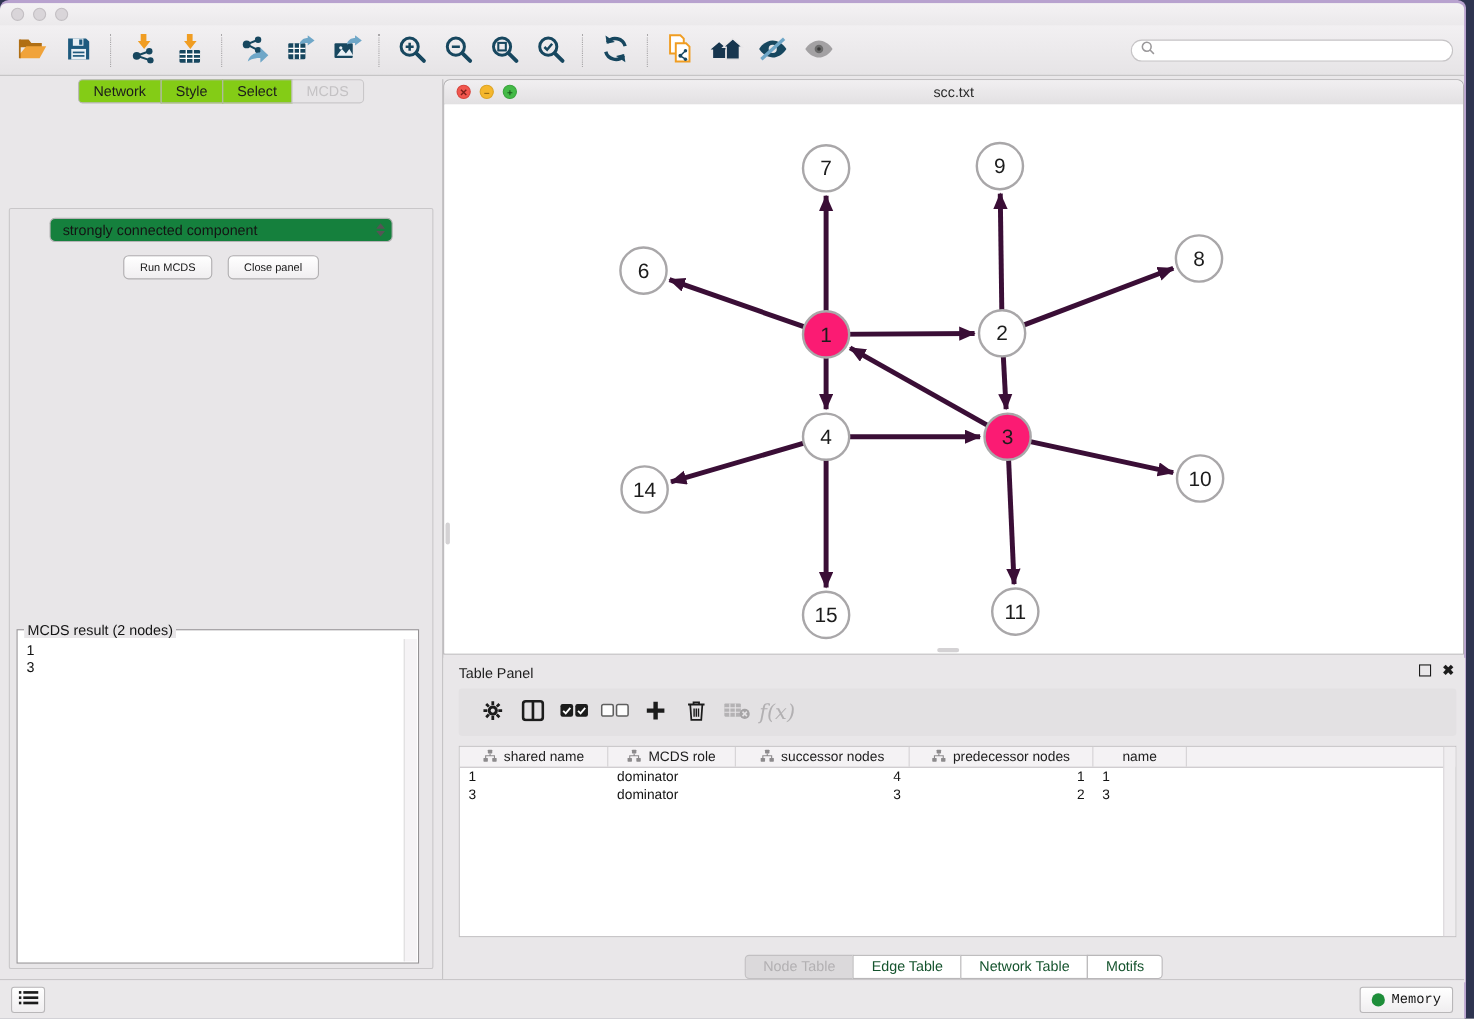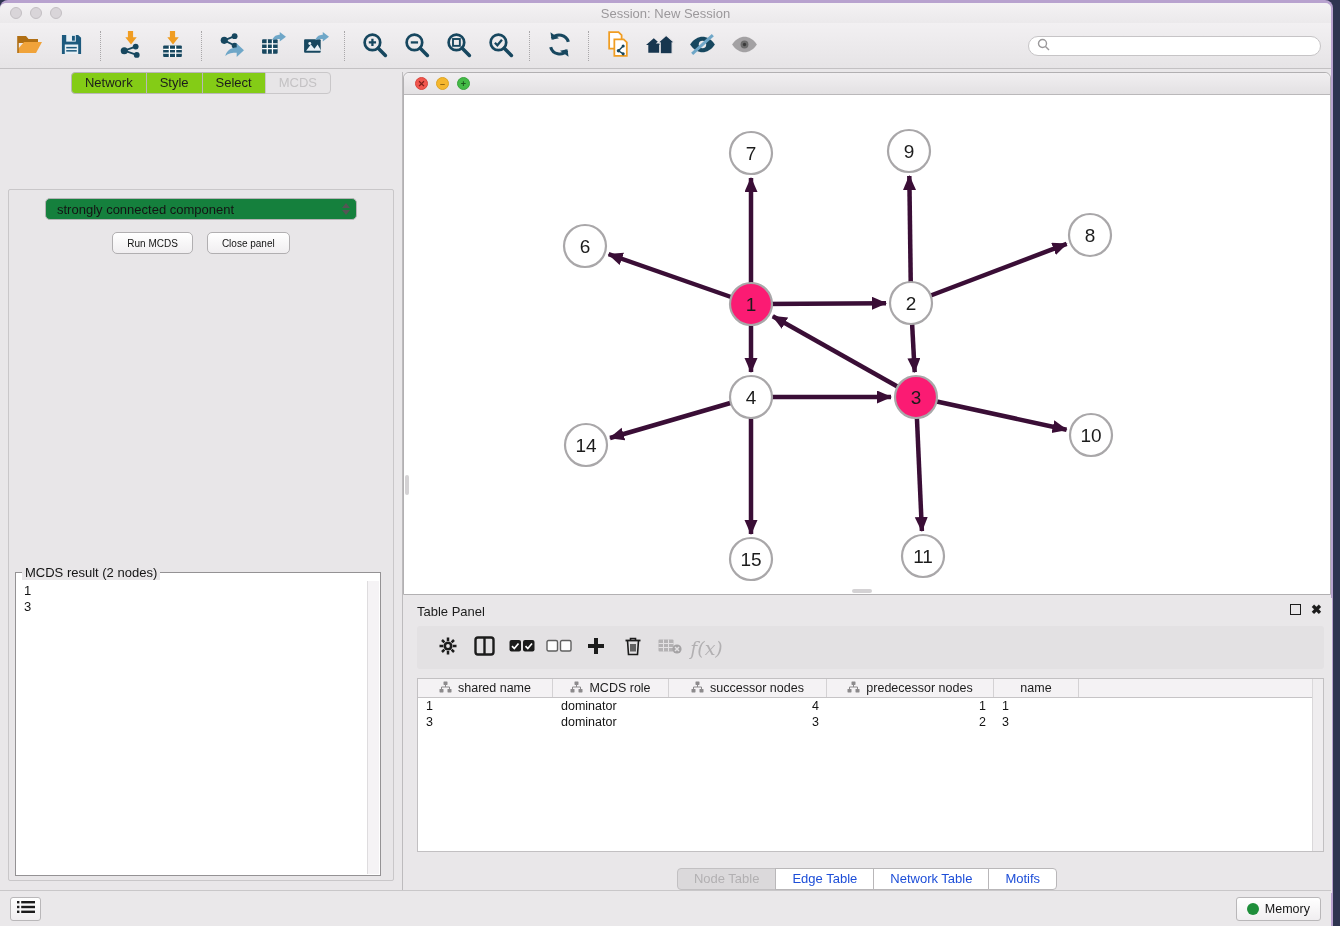--- a/index.html
+++ b/index.html
@@ -79,41 +79,40 @@
   .tp-btn { height:34px; min-width:37px; border:none; background:transparent; display:flex; align-items:center; justify-content:center; }
   .tp-btn .fx { font-family:"DejaVu Serif", serif; font-style:italic; font-size:19px; color:#b2b0b2; }
   .table-area { position:relative; margin:9px 8px 0 14px; height:174px; background:#fff; border:1px solid #c2c0c2; }
   .thead { display:flex; height:19px; background:#f4f2f4; border-bottom:1px solid #c6c4c6; }
   .th { display:flex; align-items:center; justify-content:center; gap:6px; font-size:12.5px; color:#1c1c1c; border-right:1px solid #d4d2d4; height:100%; }
   .trow { display:flex; height:16px; font-size:12.5px; color:#141414; }
   .td { padding:0 8px; line-height:16px; white-space:nowrap; overflow:hidden; }
   .td.r { text-align:right; }
   .table-scroll { position:absolute; right:0; top:0; bottom:0; width:11px; background:#efedef; border-left:1px solid #dad8da; }
   .tp-tabs { position:absolute; left:0; right:0; bottom:3px; display:flex; justify-content:center; height:22px; }
-  .tp-tab { font-size:13px; padding:2px 16px; background:#fff; border:1px solid #b9b7b9; margin-left:-1px; color:#1d4ed8; line-height:16px; }
+  .tp-tab { font-size:13px; padding:2px 16px; background:#fff; border:1px solid #b9b7b9; margin-left:-1px; color:#14532d; line-height:16px; }
   .tp-tab.active { background:#dbd9db; color:#b2b0b2; border-color:#c2c0c2; border-radius:4px 0 0 4px; }
   .tp-tab:last-child { border-radius:0 4px 4px 0; }
   
-  .statusbar { position:absolute; left:0; bottom:0; width:100%; height:36px; background:#eae8ea; border-top:1px solid #c9c7c9; }
+  .statusbar { position:absolute; left:0; bottom:0; width:100%; height:36px; background:#eae8ea; border-top:1px solid #c9c7c9;font-family:Liberation Mono, monospace; }
   .sb-left-btn { position:absolute; left:10px; top:6px; width:31px; height:24px; background:linear-gradient(#fff,#f0eef0); border:1px solid #b9b7b9; border-radius:3px; display:flex; align-items:center; justify-content:center; }
   .sb-memory { position:absolute; right:10px; top:6px; height:24px; padding:0 10px; background:linear-gradient(#fff,#f0eef0); border:1px solid #b9b7b9; border-radius:3px; display:flex; align-items:center; gap:6px; font-size:12.5px; color:#141414; }
   .mem-dot { width:12px; height:12px; border-radius:50%; background:#1e8e3a; }
 </style>
 </head>
 <body>
 
 <div class="window">
 
   <div class="titlebar">
     <div class="tl-group">
       <span class="tl"></span>
       <span class="tl"></span>
       <span class="tl"></span>
     </div>
-    <div class="title">Session: New Session</div>
   </div>
 
   <div class="toolbar">
     <div id="tb-items">
         <button class="tb-btn">
           <span><svg width="27" height="24" viewBox="0 0 27 24">
               <path d="M2 4h8l2.5 3H22v4H2z" fill="#b06f14"></path>
               <path d="M2 21h18l6-11H8L2 17z" fill="#f0a33a"></path>
               <path d="M2 21V4" stroke="#b06f14" stroke-width="1.6"></path>
             </svg></span>
@@ -281,20 +280,21 @@
     </div>
   </div>
 
   <div class="network-window">
     <div class="nw-titlebar">
       <div class="nw-tl-group">
         <span class="nw-tl red"></span>
         <span class="nw-tl yellow"></span>
         <span class="nw-tl green"></span>
       </div>
+      <div class="nw-title">scc.txt</div>
     </div>
     <div class="canvas">
       <svg id="graph" width="926" height="499">
         <defs>
           <marker id="arrow" markerUnits="userSpaceOnUse" markerWidth="16" markerHeight="14" refX="14" refY="6.5" orient="auto">
             <path d="M0 0 L15 6.5 L0 13 z" fill="#3a0e36"></path>
           </marker>
         </defs>
         <g id="edges-layer">
             <line x1="347" y1="209" x2="347" y2="83" stroke="#3a0e36" stroke-width="4.5" marker-end="url(#arrow)"></line>

